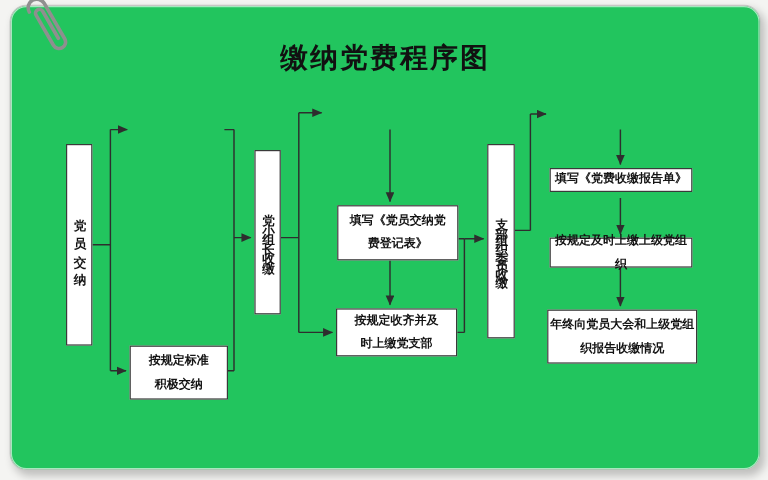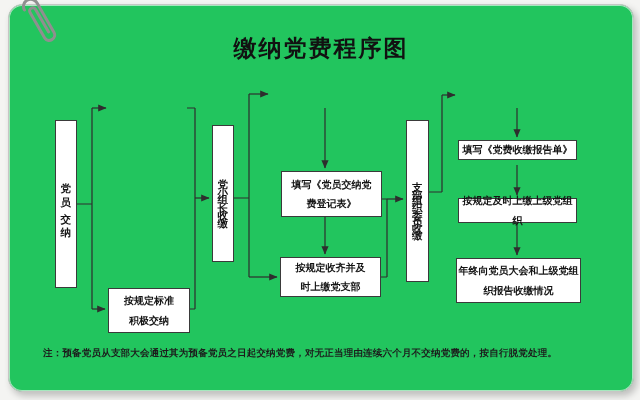--- a/index.html
+++ b/index.html
@@ -101,18 +101,17 @@
 
   <div class="box" id="node-upward">
     <span>按规定及时上缴上级党组织</span>
   </div>
 
   <div class="box" id="node-annual">
     <span>年终向党员大会和上级党组</span>
     <span>织报告收缴情况</span>
   </div>
 
-  <div class="note">注：预备党员从支部大会通过其为预备党员之日起交纳党费，对无正当理由连续六个月不交纳党费的，按自行脱党处理。</div>
 </div>
 
 <svg class="paperclip" width="36" height="66" viewBox="0 0 18 33" xmlns="http://www.w3.org/2000/svg">
   <path d="M5.5,7 a3.6,3.6 0 0 1 7.2,0 L12.7,24 a2.7,2.7 0 0 1 -5.4,0 L7.3,9.5 a1.6,1.6 0 0 1 3.2,0 L10.5,22.5" fill="none" stroke="#8f8f8f" stroke-width="1.5" stroke-linecap="round"></path>
 </svg>
 
 </body></html>

